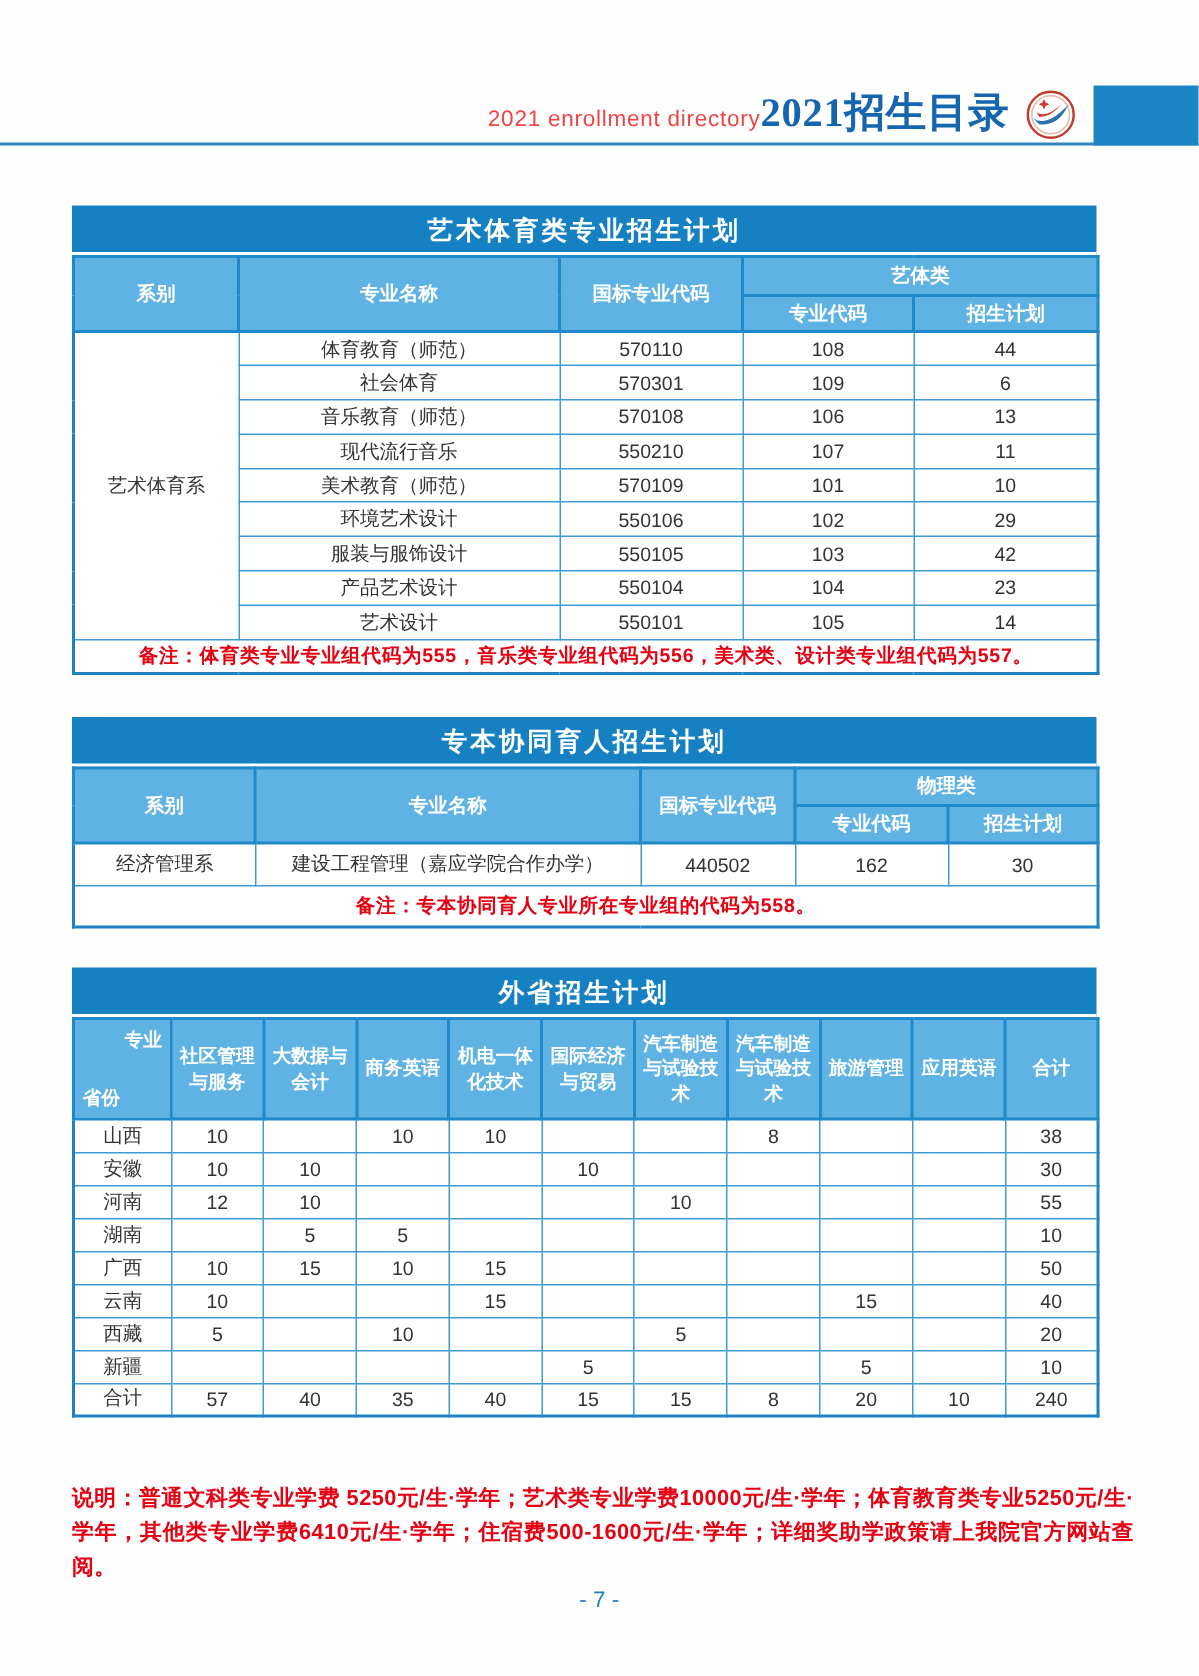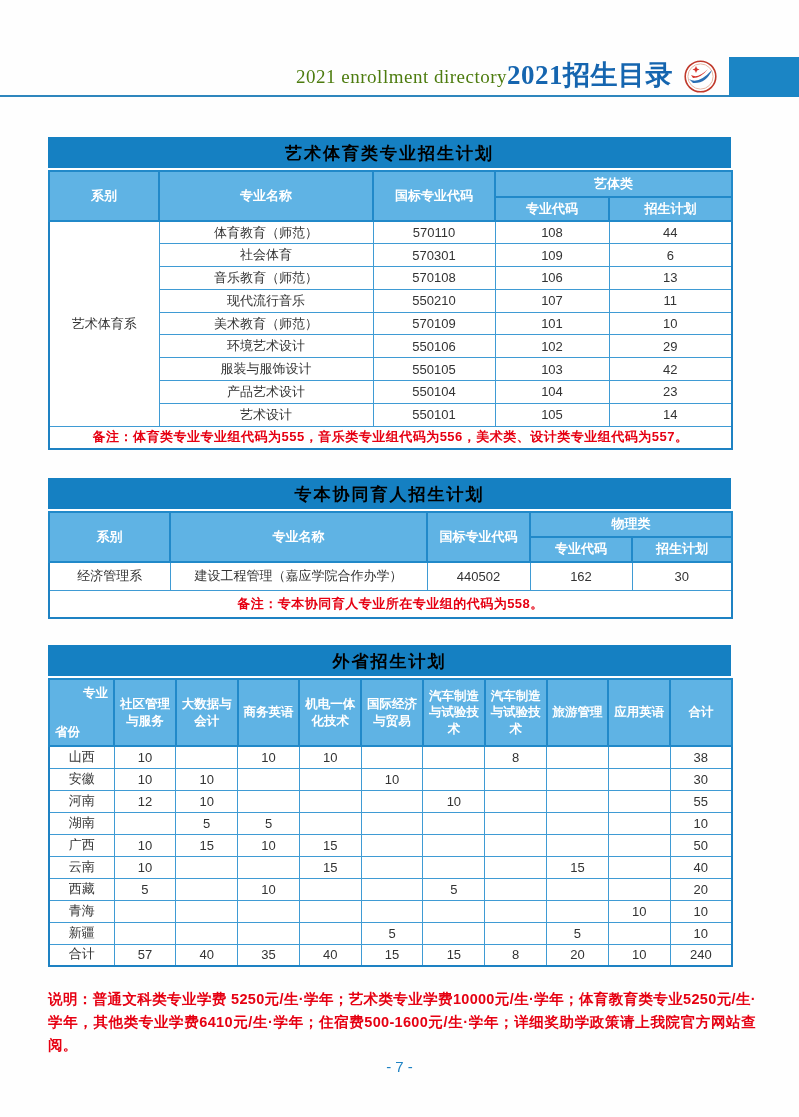--- a/index.html
+++ b/index.html
@@ -3,29 +3,29 @@
 <meta charset="utf-8">
 <style>
   * { margin:0; padding:0; box-sizing:border-box; }
   html,body { width:799px; height:1117px; }
   body { font-family:"Liberation Sans",sans-serif; background:#fff; position:relative; overflow:hidden; }
 
   .page { position:absolute; inset:0; background:#fefefe; }
 
   
   .header { position:absolute; top:0; left:0; width:799px; height:97px; border-bottom:2px solid #2e86bd; }
-  .hdr-sub { position:absolute; right:292px; bottom:7px; font-family:Liberation Serif, serif; font-size:19px; color:#4d7c0f; letter-spacing:.5px; }
+  .hdr-sub { position:absolute; right:292px; bottom:7px; font-family:Liberation Sans, sans-serif; font-size:15px; color:#ef4444; letter-spacing:.5px; }
   .hdr-title { position:absolute; right:126px; bottom:2px; font-family:"Liberation Serif",serif; font-size:27px; font-weight:bold; color:#1565af; letter-spacing:.5px; }
   .hdr-logo { position:absolute; right:82px; bottom:2px; width:33px; height:33px; }
   .hdr-block { position:absolute; right:0; top:57px; width:70px; height:40px; background:#1b85c5; }
 
   
   .sect { position:absolute; left:48px; width:683px; }
   .tbl-title { height:33px; line-height:33px; background:#1580c2; border-bottom:2px solid #fff;
-               color:#000000; font-size:17px; font-weight:bold; text-align:center; letter-spacing:2px; }
+               color:#ffffff; font-size:17px; font-weight:bold; text-align:center; letter-spacing:2px; }
   table.grid { width:100%; border-collapse:collapse; table-layout:fixed; border:2px solid #1e82c3; }
   .grid th { background:#5fb3e4; color:#fff; font-weight:bold; font-size:13px; text-align:center;
              border:2px solid #2189c9; padding:1px; line-height:1.3; }
   .grid td { background:#fff; border:1px solid #3f9bd4; color:#333; font-size:13px; text-align:center; padding:0; }
   .note-cell { color:#e60012 !important; font-weight:bold; font-size:14.5px; height:29px; letter-spacing:.5px; }
 
   
   .t1 { top:137px; }
   .t1 thead tr:first-child th { height:26px; }
   .t1 thead tr:last-child th { height:24px; }
@@ -303,33 +303,20 @@
             <td>10</td>
             <td></td>
             <td></td>
             <td>5</td>
             <td></td>
             <td></td>
             <td></td>
             <td>20</td>
           </tr>
         <tr>
-            <th class="prov">青海</th>
-            <td></td>
-            <td></td>
-            <td></td>
-            <td></td>
-            <td></td>
-            <td></td>
-            <td></td>
-            <td></td>
-            <td>10</td>
-            <td>10</td>
-          </tr>
-        <tr>
             <th class="prov">新疆</th>
             <td></td>
             <td></td>
             <td></td>
             <td></td>
             <td>5</td>
             <td></td>
             <td></td>
             <td>5</td>
             <td></td>

